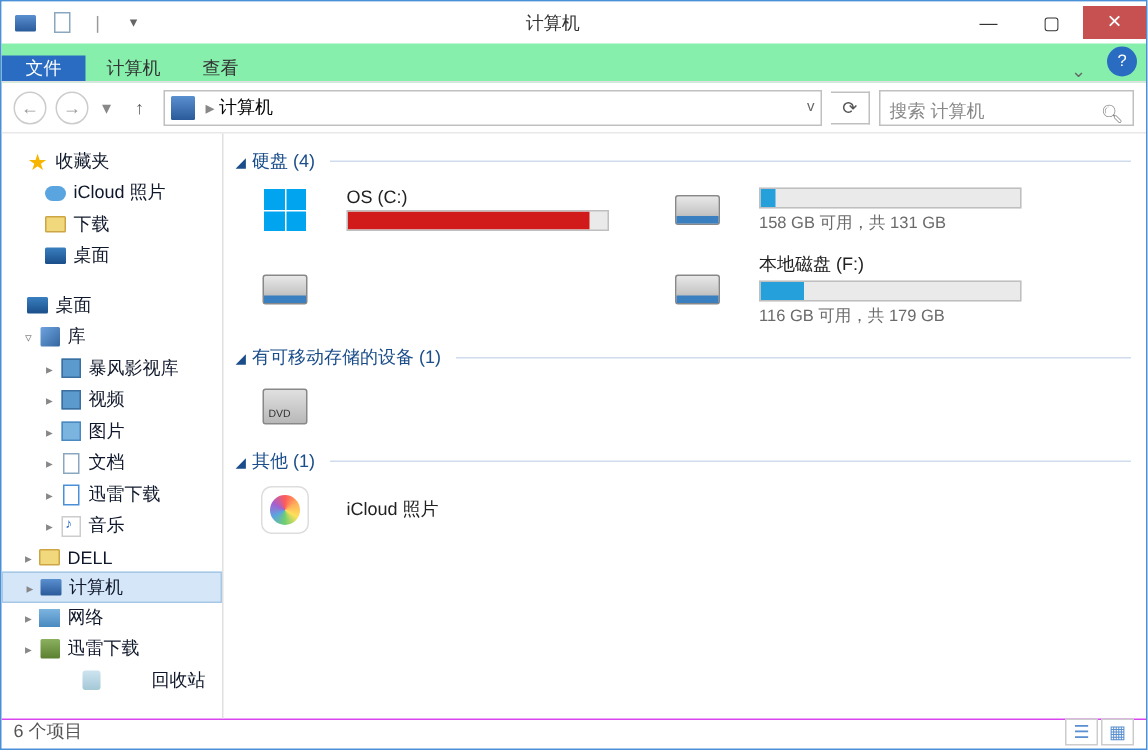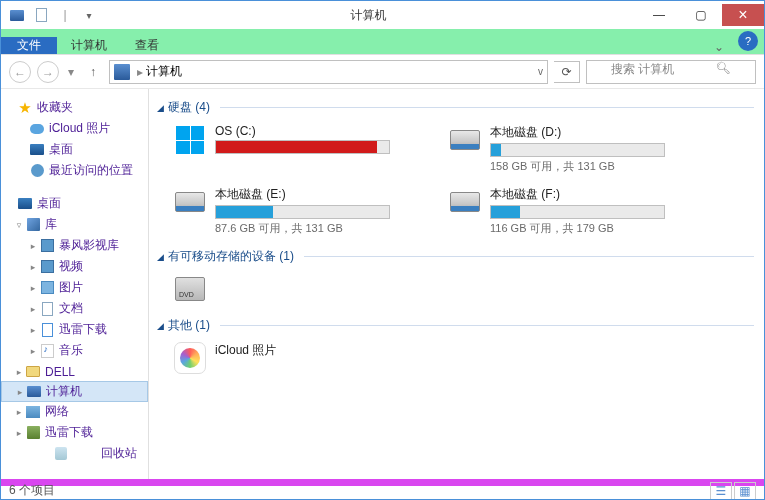--- a/index.html
+++ b/index.html
@@ -25,31 +25,31 @@
 
 .addr-row{height:34px;display:flex;align-items:center;gap:6px;padding:4px 8px;border-bottom:1px solid #e8e8e8;}
 .nav-btn{width:22px;height:22px;border:1px solid #ccc;border-radius:50%;display:flex;align-items:center;justify-content:center;color:#999;}
 .nav-chev{color:#888;padding:0 3px;}
 .up-btn{width:20px;height:20px;display:flex;align-items:center;justify-content:center;color:#555;}
 .addr-box{flex:1;height:24px;border:1px solid #c0c0c0;display:flex;align-items:center;padding:0 4px;}
 .addr-icon{width:16px;height:16px;background:linear-gradient(#5a8fd0,#2a5a9a);border-radius:1px;margin-right:4px;}
 .addr-sep{color:#888;padding:0 3px;}
 .addr-end{margin-left:auto;display:flex;align-items:center;}
 .refresh-btn{width:26px;height:22px;border:1px solid #c0c0c0;border-left:0;display:flex;align-items:center;justify-content:center;color:#555;}
-.search-box{width:170px;height:24px;border:1px solid #c0c0c0;display:flex;align-items:flex-start;padding:0 24px;color:#888;}
+.search-box{width:170px;height:24px;border:1px solid #c0c0c0;display:flex;align-items:flex-end;padding:0 6px;color:#888;}
 .search-box .mag{margin-left:auto;color:#888;}
 
 
 .body{display:flex;height:calc(500px - 28px - 26px - 34px - 22px);}
 .tree{width:148px;border-right:1px solid #e0e0e0;padding:8px 0;overflow:hidden;}
 .tree-item{display:flex;align-items:center;height:21px;padding-left:4px;white-space:nowrap;}
 .tree-item.selected{background:#d4e6f7;border:1px solid #a6c8e6;margin:-1px 0;}
 .tree-item .exp{width:12px;color:#888;font-size:9px;text-align:center;cursor:pointer;}
 .tree-item .ticon{width:16px;height:16px;margin-right:4px;display:flex;align-items:center;justify-content:center;}
-.tree-item .lbl{color:#4c1d95;}
+.tree-item .lbl{color:#0f172a;}
 .tree-item.header .lbl{font-weight:400;}
 
 
 .i-star{color:#f7b500;font-size:15px;}
 .i-cloud{width:14px;height:10px;background:#5aa5e0;border-radius:5px;}
 .i-fold{width:14px;height:11px;background:#f1d87d;border:1px solid #cda544;border-radius:1px;}
 .i-lib{width:13px;height:13px;background:linear-gradient(135deg,#6fa3e0,#34679f);border-radius:1px;}
 .i-film{width:13px;height:13px;background:#5a9acc;border:1px solid #3b6fa0;}
 .i-img{width:13px;height:13px;background:#7cb4e0;border:1px solid #4a8ac0;}
 .i-doc{width:11px;height:14px;background:#fff;border:1px solid #8aa7c0;}
@@ -61,38 +61,38 @@
 .i-recycle{width:12px;height:13px;background:linear-gradient(#cde4f0,#a4c8d5);border-radius:2px;}
 .i-panel{width:13px;height:13px;background:linear-gradient(#8ab060,#5a8030);border-radius:1px;}
 .i-clock{width:13px;height:13px;border-radius:50%;background:#5a9acc;}
 
 
 .main{flex:1;padding:6px 0 0 8px;overflow:hidden;}
 .grp-hdr{display:flex;align-items:center;padding:4px 0;gap:4px;color:#1a4d8a;cursor:pointer;}
 .grp-hdr .tri{font-size:9px;}
 .grp-hdr .line{flex:1;height:1px;background:#d0dced;margin-left:6px;margin-right:10px;}
 .drives{display:flex;flex-wrap:wrap;}
-.drive{width:275px;display:flex;align-items:flex-start;gap:8px;padding:4px 4px 8px 16px;}
+.drive{width:275px;display:flex;align-items:center;gap:24px;padding:4px 4px 8px 16px;}
 .drive .dicon{width:34px;height:32px;display:flex;align-items:center;justify-content:center;}
 .drive .dinfo{flex:1;}
 .drive .dname{color:#222;margin-bottom:2px;}
 .drive .dbar{width:175px;height:14px;border:1px solid #bfbfbf;background:#eaeaea;overflow:hidden;margin-bottom:2px;}
 .drive .dbar .fill{height:100%;}
 .drive .ddet{color:#6a6a6a;font-size:11px;}
 .hdd{width:30px;height:20px;background:linear-gradient(#e8e8e8 0%,#c8c8c8 60%,#a8a8a8 100%);border:1px solid #888;border-radius:2px;position:relative;}
 .hdd::after{content:"";position:absolute;bottom:0;left:0;right:0;height:5px;background:#3a7fc0;}
 .winlogo{width:28px;height:28px;display:grid;grid-template:1fr 1fr/1fr 1fr;gap:1px;}
 .winlogo span{background:#00a4ef;}
 .dvd{width:30px;height:24px;background:linear-gradient(#e0e0e0,#b8b8b8);border:1px solid #888;border-radius:2px;position:relative;}
 .dvd::after{content:"DVD";position:absolute;bottom:2px;left:3px;font-size:7px;color:#333;}
 .photos{width:32px;height:32px;border-radius:7px;background:#fff;border:1px solid #ddd;display:flex;align-items:center;justify-content:center;}
 .photos .flower{width:20px;height:20px;border-radius:50%;background:conic-gradient(#ff5a5a,#ffb05a,#ffe05a,#6fcf6f,#5aa5e0,#a560d0,#ff5a5a);position:relative;}
 
 
-.status{height:16px;border-top:7px solid #d946ef;display:flex;align-items:center;padding:0 8px;color:#555;}
+.status{height:16px;border-top:1px solid #d946ef;display:flex;align-items:center;padding:0 8px;color:#555;}
 .status .spacer{flex:1;}
 .status .vbtn{width:22px;height:18px;border:1px solid #ccc;margin-left:2px;display:flex;align-items:center;justify-content:center;color:#5a8fd0;}
 </style>
 </head>
 <body>
 
 <div class="titlebar">
   <div class="qat">
     <div class="qat-btn">
         <div class="i-pc"></div>
@@ -151,30 +151,30 @@
     <div class="tree-item" style="padding-left:16px;">
       <span class="exp"></span>
         <span class="ticon">
           <div class="i-cloud"></div>
         </span>
       <span class="lbl">iCloud 照片</span>
     </div>
     <div class="tree-item" style="padding-left:16px;">
       <span class="exp"></span>
         <span class="ticon">
+          <div class="i-fold"></div>
+        </span>
+      <span class="lbl">下载</span>
+    </div>
+    <div class="tree-item" style="padding-left:16px;">
+      <span class="exp"></span>
+        <span class="ticon">
           <div class="i-desk"></div>
         </span>
       <span class="lbl">桌面</span>
-    </div>
-    <div class="tree-item" style="padding-left:16px;">
-      <span class="exp"></span>
-        <span class="ticon">
-          <div class="i-clock"></div>
-        </span>
-      <span class="lbl">最近访问的位置</span>
     </div>
 
     <div style="height:12px;"></div>
 
     <div class="tree-item header">
       <span class="exp"></span>
         <span class="ticon">
           <div class="i-desk"></div>
         </span>
       <span class="lbl">桌面</span>
@@ -287,37 +287,29 @@
             <div class="dbar">
               <div class="fill" style="width:93%;background:#d11a1a;"></div>
             </div>
           </div>
         </div>
         <div class="drive">
           <div class="dicon">
             <div class="hdd"></div>
           </div>
           <div class="dinfo">
-            <div class="dname">本地磁盘 (D:)</div>
             <div class="dbar">
               <div class="fill" style="width:6%;background:#26a0da;"></div>
             </div>
             <div class="ddet">158 GB 可用，共 131 GB</div>
           </div>
         </div>
         <div class="drive">
           <div class="dicon">
             <div class="hdd"></div>
-          </div>
-          <div class="dinfo">
-            <div class="dname">本地磁盘 (E:)</div>
-            <div class="dbar">
-              <div class="fill" style="width:33%;background:#26a0da;"></div>
-            </div>
-            <div class="ddet">87.6 GB 可用，共 131 GB</div>
           </div>
         </div>
         <div class="drive">
           <div class="dicon">
             <div class="hdd"></div>
           </div>
           <div class="dinfo">
             <div class="dname">本地磁盘 (F:)</div>
             <div class="dbar">
               <div class="fill" style="width:17%;background:#26a0da;"></div>

